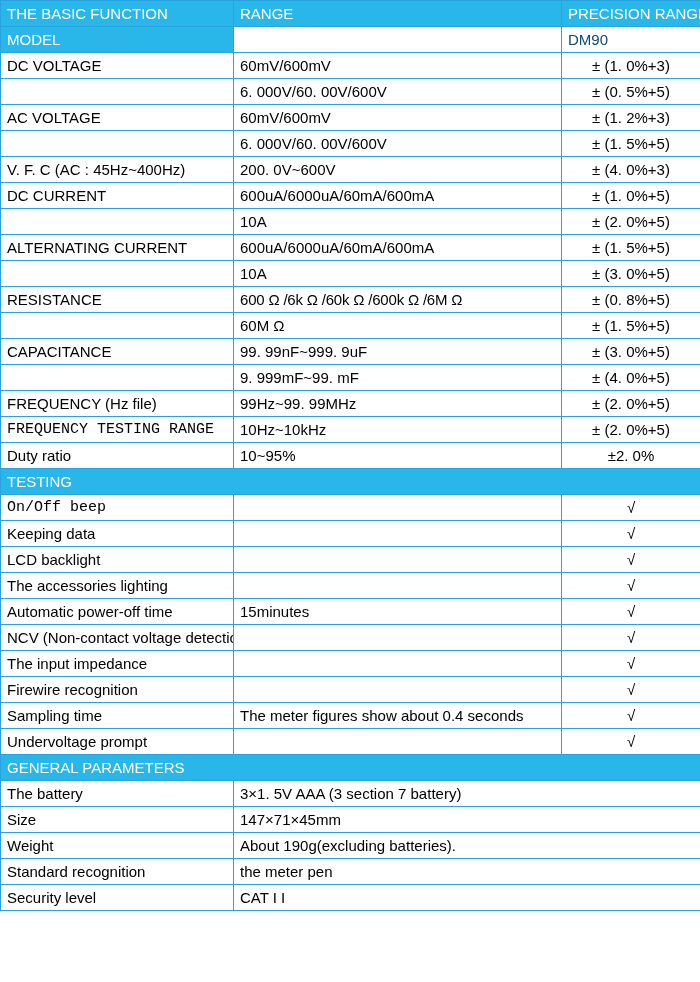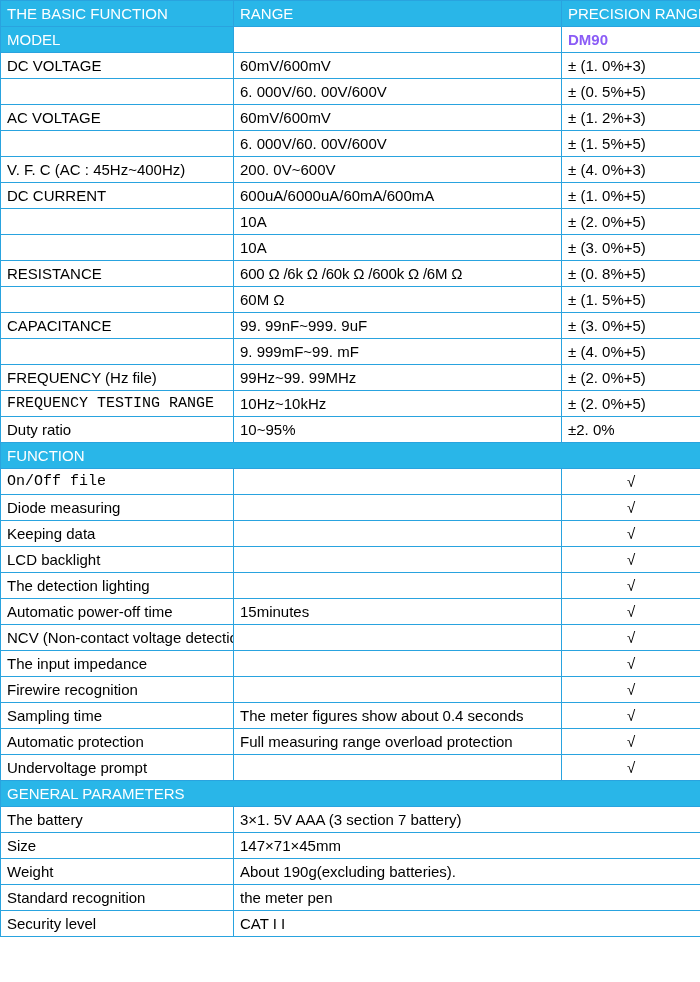--- a/index.html
+++ b/index.html
@@ -54,27 +54,26 @@
   }
   .model td {
     background: #29b6e8;
     color: #ffffff;
     font-size: 16px;
     height: 26px;
     margin-left: 48px;
   }
   .model td.val {
     background: #ffffff;
-    color: #8b5cf6;
-    font-weight: bold;
+    color: #0c4a6e;
   }
   .model td.plain {
     background: #ffffff;
   }
-  .center { text-align: left; }
+  .center { text-align: center; }
   .tiny { font-size: 11px; }
   .small13 { font-size: 13px; font-family: Liberation Mono, monospace; }
   .small14 { font-size: 14px; }
   .check { text-align: center; font-size: 15px; }
   .nowrapfix { letter-spacing: -0.2px; margin-left: 24px; }
 </style>
 </head>
 <body>
 
 <table id="spec-table">
@@ -124,20 +123,25 @@
       <td>DC CURRENT</td>
       <td>600uA/6000uA/60mA/600mA</td>
       <td class="center">± (1. 0%+5)</td>
     </tr>
     <tr>
       <td></td>
       <td>10A</td>
       <td class="center">± (2. 0%+5)</td>
     </tr>
     <tr>
+      <td>ALTERNATING CURRENT</td>
+      <td>600uA/6000uA/60mA/600mA</td>
+      <td class="center">± (1. 5%+5)</td>
+    </tr>
+    <tr>
       <td></td>
       <td>10A</td>
       <td class="center">± (3. 0%+5)</td>
     </tr>
     <tr>
       <td>RESISTANCE</td>
       <td class="nowrapfix">600 Ω /6k Ω /60k Ω /600k Ω /6M Ω</td>
       <td class="center">± (0. 8%+5)</td>
     </tr>
     <tr>
@@ -165,45 +169,40 @@
       <td>10Hz~10kHz</td>
       <td class="center">± (2. 0%+5)</td>
     </tr>
     <tr>
       <td>Duty ratio</td>
       <td>10~95%</td>
       <td class="center">±2. 0%</td>
     </tr>
 
     <tr class="band">
-      <td colspan="3">FUNCTION</td>
-    </tr>
-
-    <tr>
-      <td class="small13">On/Off file</td>
-      <td></td>
-      <td class="check">√</td>
-    </tr>
-    <tr>
-      <td>Diode measuring</td>
+      <td colspan="3">TESTING</td>
+    </tr>
+
+    <tr>
+      <td class="small13">On/Off beep</td>
       <td></td>
       <td class="check">√</td>
     </tr>
     <tr>
       <td>Keeping data</td>
       <td></td>
       <td class="check">√</td>
     </tr>
     <tr>
       <td>LCD backlight</td>
       <td></td>
       <td class="check">√</td>
     </tr>
     <tr>
-      <td>The detection lighting</td>
+      <td>The accessories lighting</td>
       <td></td>
       <td class="check">√</td>
     </tr>
     <tr>
       <td>Automatic power-off time</td>
       <td>15minutes</td>
       <td class="check">√</td>
     </tr>
     <tr>
       <td class="tiny">NCV (Non-contact voltage detection)</td>
@@ -219,25 +218,20 @@
       <td>Firewire recognition</td>
       <td></td>
       <td class="check">√</td>
     </tr>
     <tr>
       <td>Sampling time</td>
       <td class="small14">The meter figures show about 0.4 seconds</td>
       <td class="check">√</td>
     </tr>
     <tr>
-      <td>Automatic protection</td>
-      <td class="small14">Full measuring range overload protection</td>
-      <td class="check">√</td>
-    </tr>
-    <tr>
       <td>Undervoltage prompt</td>
       <td></td>
       <td class="check">√</td>
     </tr>
 
     <tr class="band">
       <td colspan="3">GENERAL PARAMETERS</td>
     </tr>
 
     <tr>

